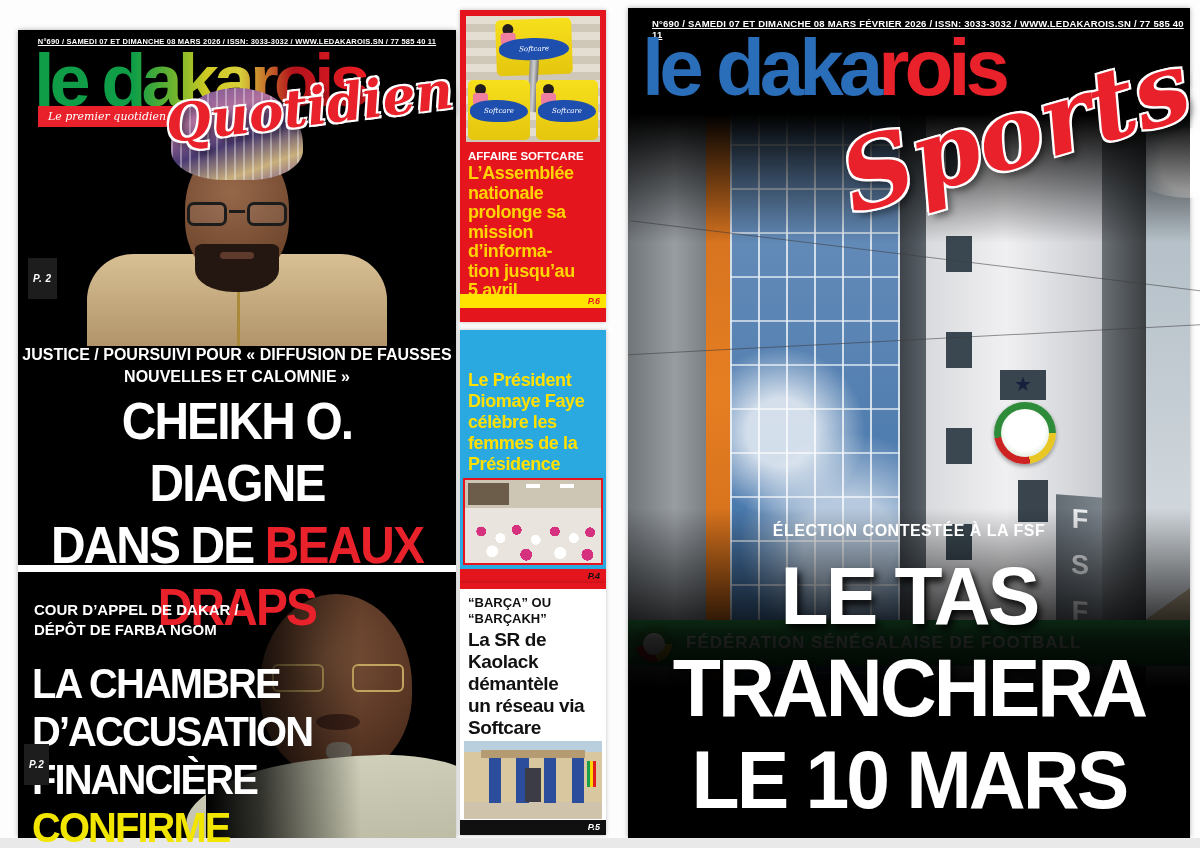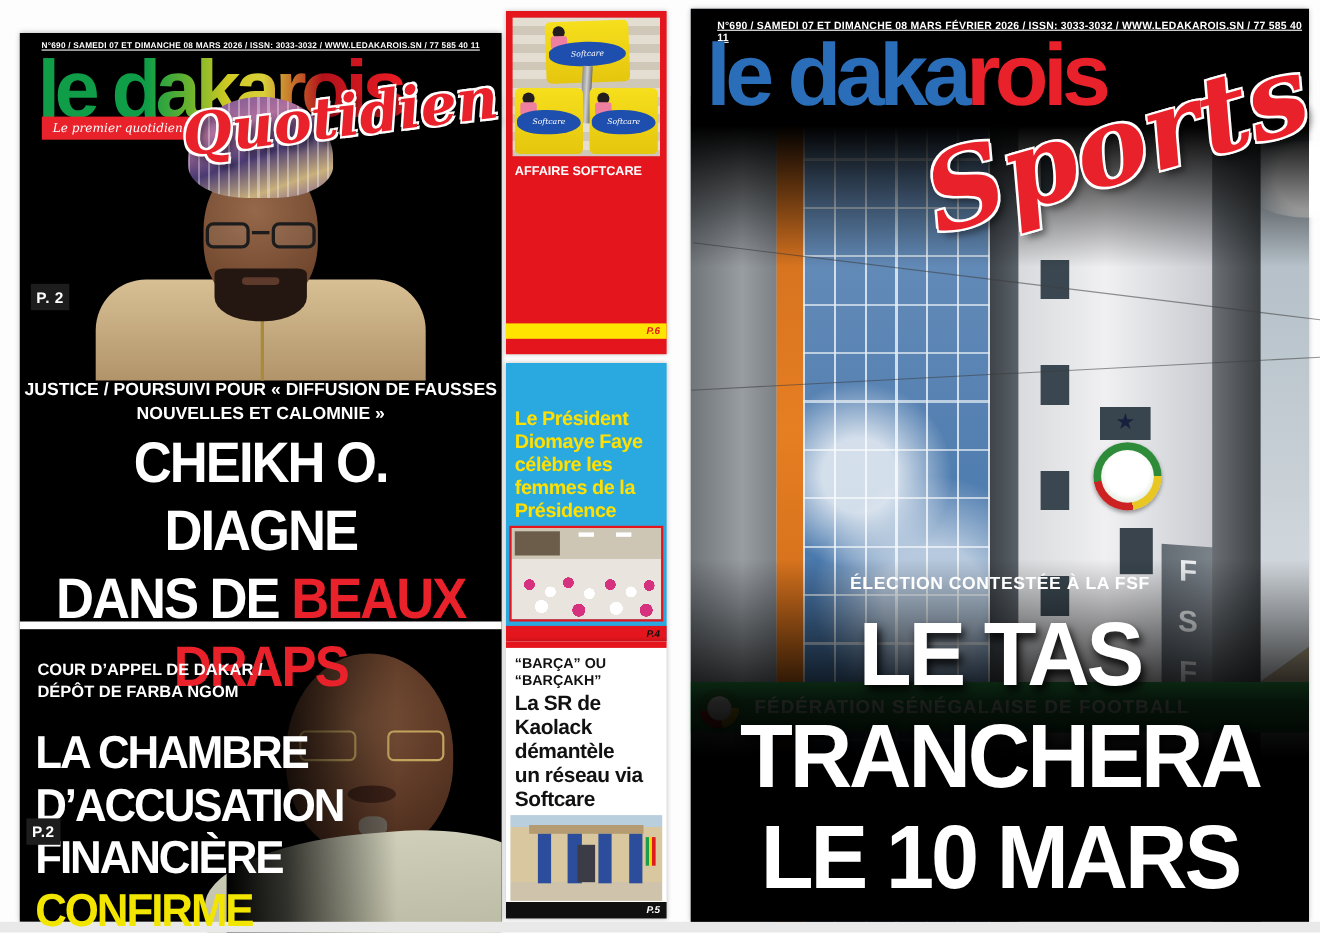--- a/index.html
+++ b/index.html
@@ -3,22 +3,22 @@
 <meta charset="utf-8">
 <style>
   html,body{margin:0;padding:0;background:#ffffff;}
   .canvas{position:relative;width:1200px;height:848px;background:#fdfdfd;overflow:hidden;
           font-family:"Liberation Sans",sans-serif;}
   .canvas *{box-sizing:border-box;}
   .bottom-band{position:absolute;left:0;bottom:0;width:1200px;height:10px;background:#e9e9e9;}
 
   
   .page{position:absolute;background:#000;box-shadow:0 0 5px rgba(0,0,0,.3);}
-  .badge{position:absolute;background:#1d1d1d;color:#fff;font-weight:bold;
-         font-size:14px;padding:4px 5px;letter-spacing:.5px;}
+  .badge{position:absolute;background:#1d1d1d;color:#fff;font-style:italic;font-weight:bold;
+         font-size:10px;padding:15px 5px;letter-spacing:.5px;}
   .script{font-family:"DejaVu Serif",serif;font-style:italic;font-weight:bold;color:#e8212a;
           text-shadow:-2px -2px 0 #fff,2px -2px 0 #fff,-2px 2px 0 #fff,2px 2px 0 #fff,4px 6px 7px rgba(0,0,0,.45);}
 
   
   #left-page{left:18px;top:30px;width:438px;height:808px;}
   .hdr-strip{position:absolute;top:7px;left:0;width:100%;text-align:center;color:#fff;
              font-weight:bold;font-size:7.5px;letter-spacing:.2px;text-decoration:underline;}
   #left-logo{position:absolute;top:14px;left:16px;font-size:74px;font-weight:bold;letter-spacing:-5px;
              line-height:1;background:linear-gradient(90deg,#0f9e47 0 30%,#6db32e 42%,#cfca22 52%,#d8cf3a 62%,#b3121b 78%,#ed1c24 100%);
              -webkit-background-clip:text;background-clip:text;color:transparent;}
@@ -262,20 +262,29 @@
           <div class="pk-girl-top"></div>
         <div class="pk-band">Softcare</div>
       </div>
       <div class="pack pk3">
         <div class="pk-girl-hair"></div>
           <div class="pk-girl-top"></div>
         <div class="pk-band">Softcare</div>
       </div>
     </div>
     <div class="mid-kicker-w">AFFAIRE SOFTCARE</div>
+    <div class="mid-head-y1">
+        <div>L’Assemblée</div>
+        <div>nationale</div>
+        <div>prolonge sa</div>
+        <div>mission</div>
+        <div>d’informa-</div>
+        <div>tion jusqu’au</div>
+        <div>5 avril</div>
+      </div>
     <div class="strip">P.6</div>
   </div>
 
   <div class="mid" id="mid2">
     <div class="mid-head-y2">
         <div>Le Président</div>
         <div>Diomaye Faye</div>
         <div>célèbre les</div>
         <div>femmes de la</div>
         <div>Présidence</div>

